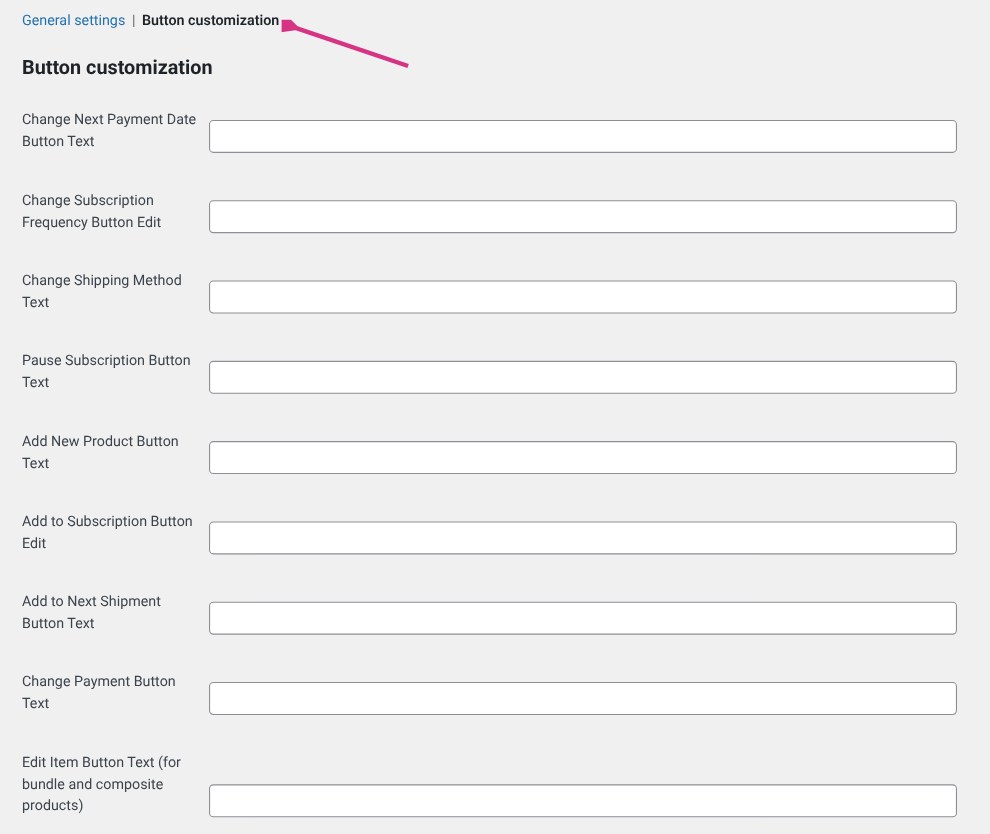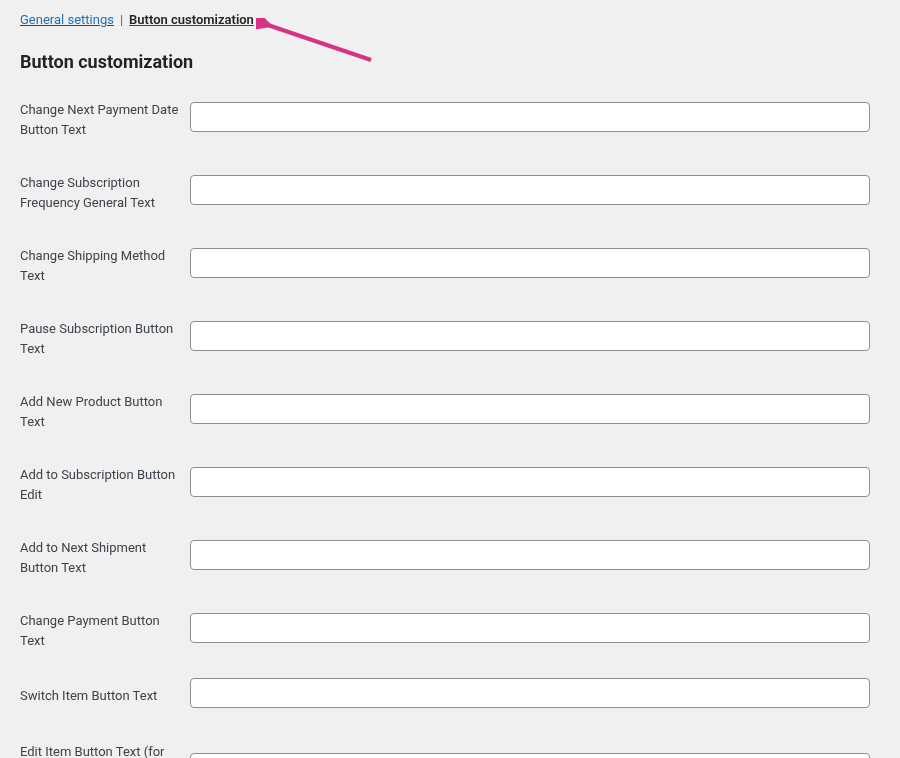--- a/index.html
+++ b/index.html
@@ -12,21 +12,20 @@
   }
   .wrap {
     padding: 10px 20px 30px 20px;
   }
   .tab-row {
     display: flex;
     align-items: flex-end;
     gap: 6px;
     padding: 2px 0 10px 0;
     position: relative;
-    text-decoration: underline;
   }
   .tab-link {
     color: #2271b1;
     cursor: pointer;
     text-decoration: none;
   }
   .tab-sep {
     color: #666;
   }
   .tab-active {
@@ -34,21 +33,21 @@
     font-weight: 600;
   }
   .section-title {
     font-size: 18px;
     font-weight: 700;
     color: #1d2327;
     margin: 14px 0 22px 0;
   }
   .form-row {
     display: flex;
-    align-items: center;
+    align-items: flex-end;
     margin-bottom: 28px;
   }
   .form-label {
     width: 170px;
     flex-shrink: 0;
     line-height: 1.5;
     padding-top: 6px;
     padding-right: 10px;
     color: #3c434a;
   }
@@ -96,21 +95,21 @@
   </div>
 
   <h2 class="section-title">Button customization</h2>
 
   <div id="form-rows">
       <div class="form-row">
         <div class="form-label">Change Next Payment Date Button Text</div>
         <div class="form-field"><input type="text" style=""></div>
       </div>
       <div class="form-row">
-        <div class="form-label">Change Subscription Frequency General Text</div>
+        <div class="form-label">Change Subscription Frequency Button Edit</div>
         <div class="form-field"><input type="text" style=""></div>
       </div>
       <div class="form-row">
         <div class="form-label">Change Shipping Method Text</div>
         <div class="form-field"><input type="text" style=""></div>
       </div>
       <div class="form-row">
         <div class="form-label">Pause Subscription Button Text</div>
         <div class="form-field"><input type="text" style=""></div>
       </div>
@@ -124,22 +123,18 @@
       </div>
       <div class="form-row">
         <div class="form-label">Add to Next Shipment Button Text</div>
         <div class="form-field"><input type="text" style=""></div>
       </div>
       <div class="form-row">
         <div class="form-label">Change Payment Button Text</div>
         <div class="form-field"><input type="text" style=""></div>
       </div>
       <div class="form-row">
-        <div class="form-label">Switch Item Button Text</div>
-        <div class="form-field"><input type="text" style=""></div>
-      </div>
-      <div class="form-row">
         <div class="form-label">Edit Item Button Text (for bundle and composite products)</div>
         <div class="form-field"><input type="text" style=""></div>
       </div>
     </div>
 
 </div>
 
 </body></html>

